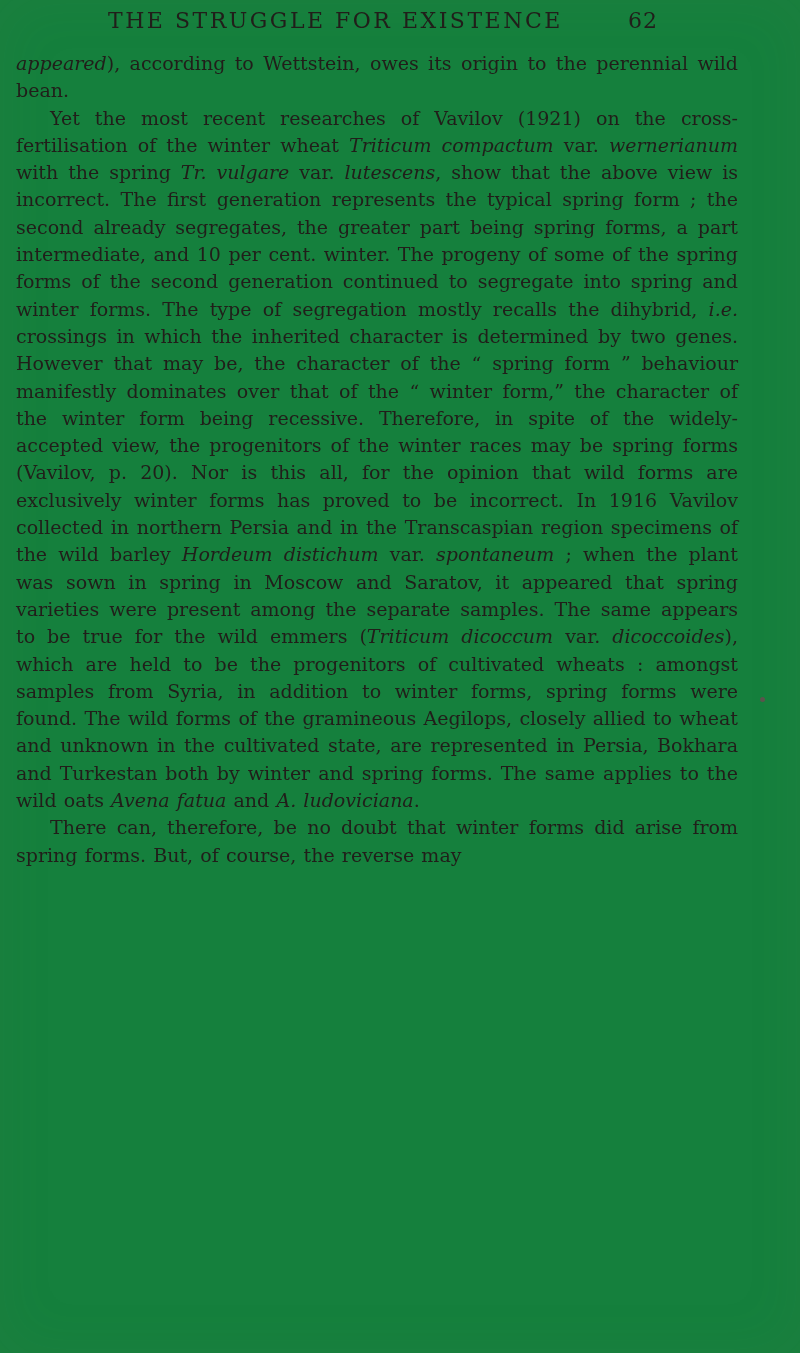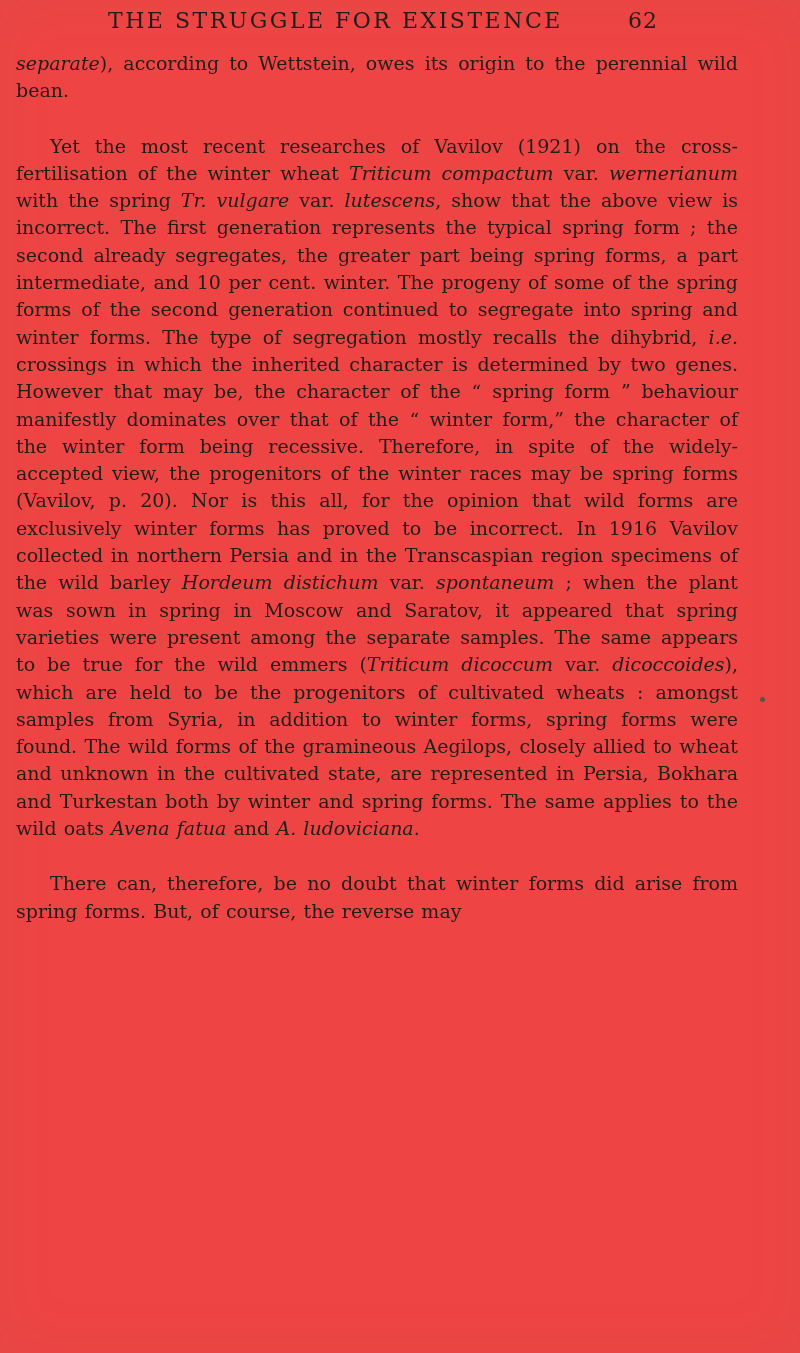--- a/index.html
+++ b/index.html
@@ -2,21 +2,21 @@
 <html><head>
 <meta charset="utf-8">
 <style>
   html, body { margin: 0; padding: 0; }
   body { background: #e9e7e3; }
 
   .page {
     position: relative;
     width: 800px;
     height: 1353px;
-    background: #ef4444;
+    background: #15803d;
     color: #211e1a;
     font-family: "DejaVu Serif", "Liberation Serif", serif;
     overflow: hidden;
     box-shadow: inset 0 0 60px rgba(120,110,95,0.08);
   }
 
   .running-header {
     position: absolute;
     top: 6px;
     left: 0;
@@ -43,21 +43,21 @@
     position: absolute;
     top: 50px;
     left: 16px;
     width: 722px;
     font-size: 19px;
     line-height: 27.3px;
     text-align: justify;
     word-spacing: 0.06em;
   }
   .para { margin: 0; }
-  .para.indent { text-indent: 34px; margin-top: 28px; }
+  .para.indent { text-indent: 34px; }
   .italic { font-style: italic; }
 
   .ink-speck {
     position: absolute;
     left: 760px;
     top: 697px;
     width: 5px;
     height: 5px;
     border-radius: 50%;
     background: #5a544c;
@@ -67,20 +67,20 @@
 <body>
 
 <div class="page">
 
   <div class="running-header">
     <span class="header-title">THE STRUGGLE FOR EXISTENCE</span>
     <span class="page-number">62</span>
   </div>
 
   <div class="page-body">
-      <p class="para"><span class="italic">separate</span><span>), according to Wettstein, owes its origin to the perennial wild bean.</span></p>
+      <p class="para"><span class="italic">appeared</span><span>), according to Wettstein, owes its origin to the perennial wild bean.</span></p>
       <p class="para indent"><span>Yet the most recent researches of Vavilov (1921) on the cross-fertilisation of the winter wheat </span><span class="italic">Triticum compactum</span><span> var. </span><span class="italic">wernerianum</span><span> with the spring </span><span class="italic">Tr. vulgare</span><span> var. </span><span class="italic">lutescens</span><span>, show that the above view is incorrect. The first generation represents the typical spring form ; the second already segregates, the greater part being spring forms, a part intermediate, and 10 per cent. winter. The progeny of some of the spring forms of the second generation continued to segregate into spring and winter forms. The type of segregation mostly recalls the dihybrid, </span><span class="italic">i.e.</span><span> crossings in which the inherited character is determined by two genes. However that may be, the character of the “ spring form ” behaviour manifestly dominates over that of the “ winter form,” the character of the winter form being recessive. Therefore, in spite of the widely-accepted view, the progenitors of the winter races may be spring forms (Vavilov, p. 20). Nor is this all, for the opinion that wild forms are exclusively winter forms has proved to be incorrect. In 1916 Vavilov collected in northern Persia and in the Transcaspian region specimens of the wild barley </span><span class="italic">Hordeum distichum</span><span> var. </span><span class="italic">spontaneum</span><span> ; when the plant was sown in spring in Moscow and Saratov, it appeared that spring varieties were present among the separate samples. The same appears to be true for the wild emmers (</span><span class="italic">Triticum dicoccum</span><span> var. </span><span class="italic">dicoccoides</span><span>), which are held to be the progenitors of cultivated wheats : amongst samples from Syria, in addition to winter forms, spring forms were found. The wild forms of the gramineous Aegilops, closely allied to wheat and unknown in the cultivated state, are represented in Persia, Bokhara and Turkestan both by winter and spring forms. The same applies to the wild oats </span><span class="italic">Avena fatua</span><span> and </span><span class="italic">A. ludoviciana</span><span>.</span></p>
       <p class="para indent"><span>There can, therefore, be no doubt that winter forms did arise from spring forms. But, of course, the reverse may</span></p>
     </div>
 
   <div class="ink-speck"></div>
 
 </div>
 
 </body></html>

